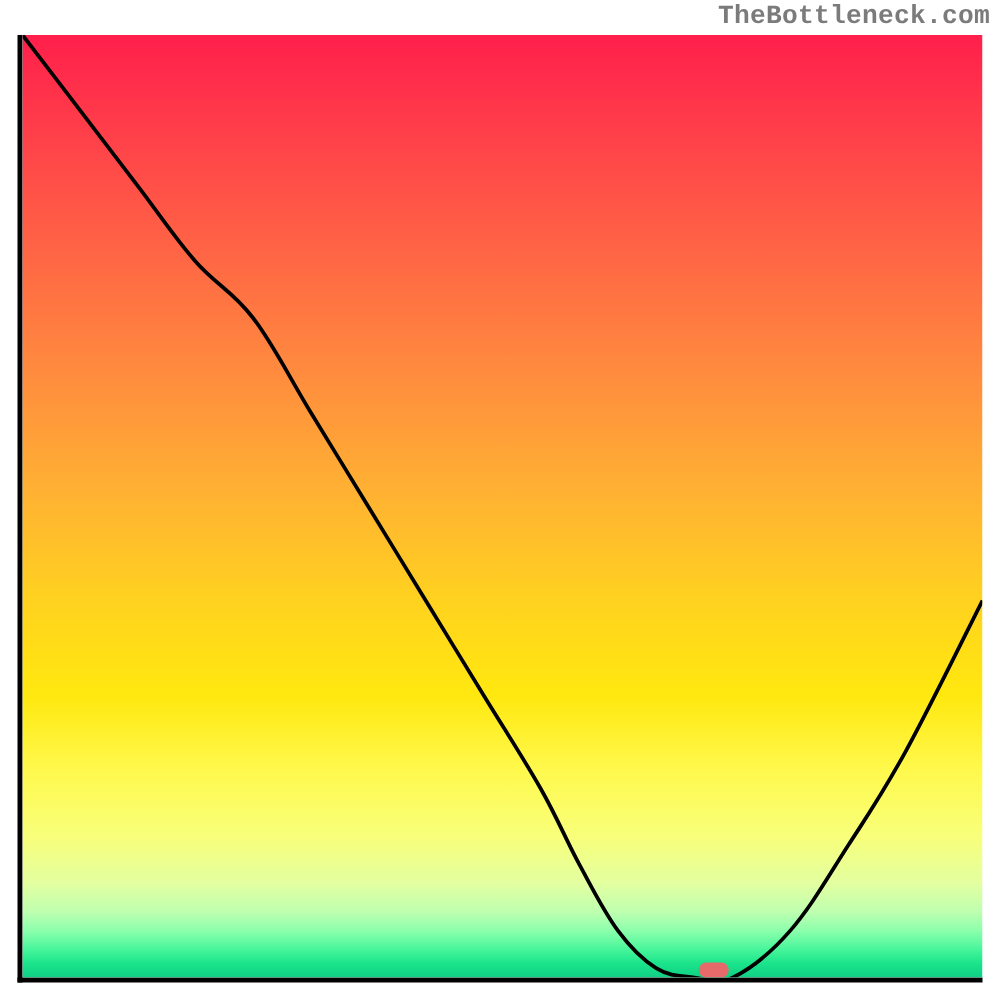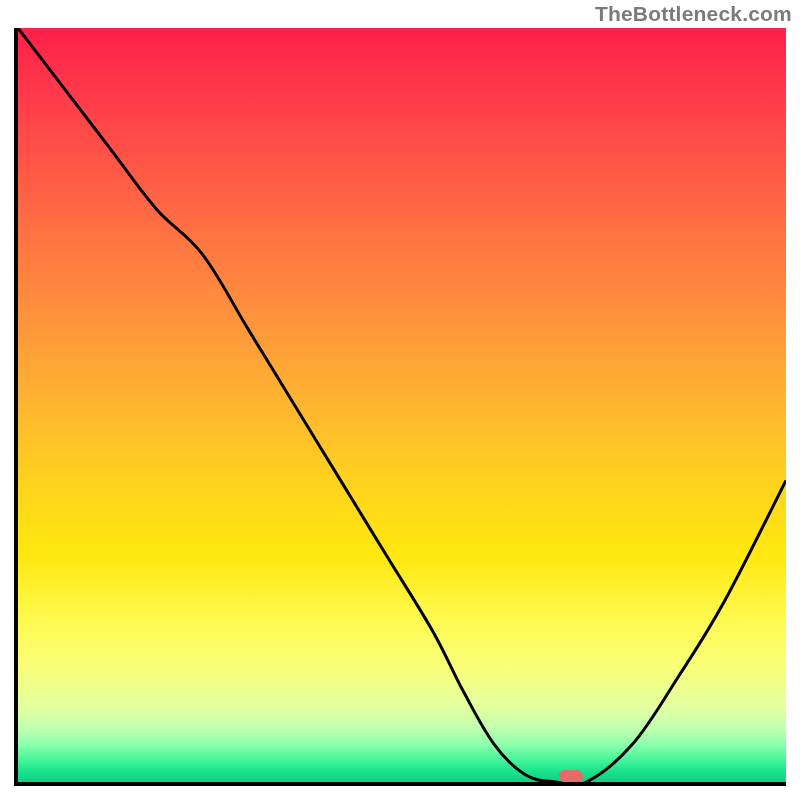--- a/index.html
+++ b/index.html
@@ -7,20 +7,21 @@
     padding: 0;
     width: 800px;
     height: 800px;
     background: #ffffff;
     font-family: Arial, Helvetica, sans-serif;
   }
   .container {
     position: relative;
     width: 800px;
     height: 800px;
+    font-family: Liberation Mono, monospace;
   }
   .watermark {
     position: absolute;
     top: 2px;
     right: 8px;
     font-size: 21px;
     font-weight: 600;
     color: #7b7b7b;
     letter-spacing: 0.2px;
     z-index: 5;

